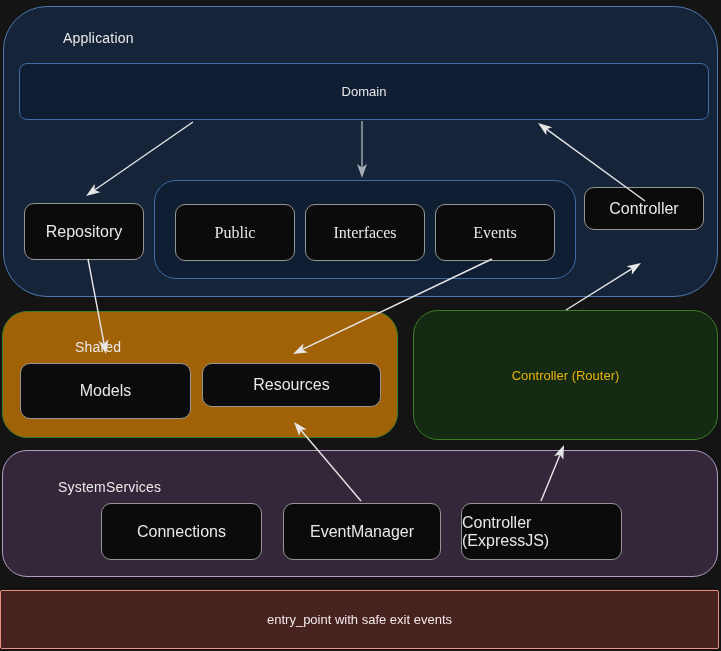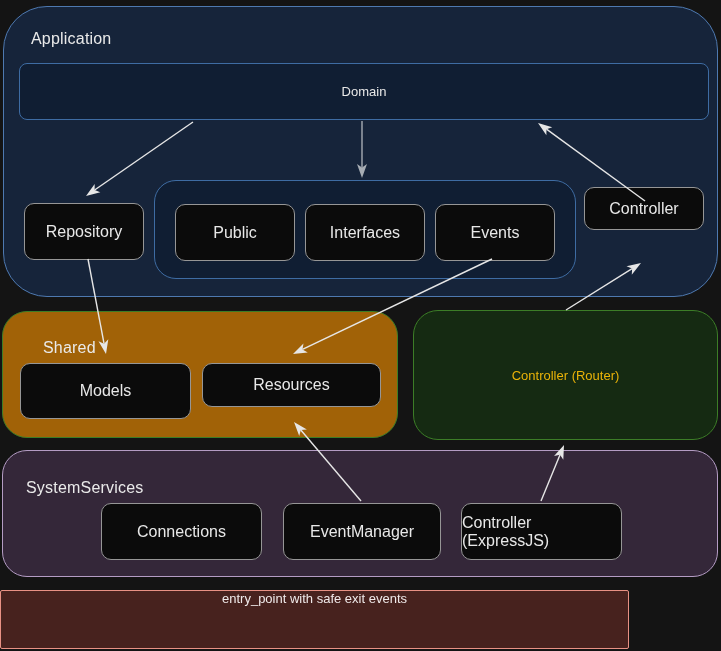--- a/index.html
+++ b/index.html
@@ -1,30 +1,30 @@
 <!DOCTYPE html>
 <html><head>
 <meta charset="utf-8">
 <style>
   html,body{margin:0;padding:0;background:#141414;}
   .canvas{position:relative;width:721px;height:651px;background:#141414;
           font-family:"Liberation Sans",sans-serif;overflow:hidden;}
   .canvas *{box-sizing:border-box;}
 
-  .container-label{position:absolute;font-size:16px;color:#eaeaea;letter-spacing:.2px;}
+  .container-label{position:absolute;font-size:14px;color:#eaeaea;letter-spacing:.2px;margin-left:32px;}
 
   
   #application{position:absolute;left:3px;top:6px;width:715px;height:291px;
                background:#16243a;border:1.5px solid #4e79b0;border-radius:44px;}
   #application .container-label{left:27px;top:23px;}
   #domain{left:15px;top:56px;width:690px;height:57px;position:absolute;
           background:#101e33;border:1px solid #3e6ca3;border-radius:8px;
           display:flex;align-items:center;justify-content:center;font-size:13px;color:#e8e8e8;text-align:right;}
   #subgroup{position:absolute;left:150px;top:173px;width:422px;height:99px;
-            background:#101e33;border:1.5px solid #3e6ca3;border-radius:22px;}
+            background:#101e33;border:1.5px solid #3e6ca3;border-radius:22px;font-family:Liberation Serif, serif;}
 
   .node{position:absolute;background:#0b0b0b;border:1px solid #969696;border-radius:10px;
         display:flex;align-items:center;justify-content:center;font-size:16px;color:#e8e8e8;}
   #repository{left:20px;top:196px;width:120px;height:57px;}
   #public{left:20px;top:23px;width:120px;height:57px;}
   #interfaces{left:150px;top:23px;width:120px;height:57px;}
   #events{left:280px;top:23px;width:120px;height:57px;}
   #controller{left:580px;top:180px;width:120px;height:43px;}
 
   
@@ -41,23 +41,23 @@
 
   
   #system{position:absolute;left:2px;top:450px;width:716px;height:127px;
           background:#342739;border:1.5px solid #b49cc4;border-radius:25px;}
   #system .container-label{left:23px;top:28px;}
   #connections{left:98px;top:52px;width:161px;height:57px;}
   #eventmanager{left:280px;top:52px;width:158px;height:57px;}
   #expressjs{left:458px;top:52px;width:161px;height:57px;}
 
   
-  #entrybar{position:absolute;left:0px;top:590px;width:629px;height:59px;
+  #entrybar{position:absolute;left:0px;top:590px;width:719px;height:59px;
             background:#47221e;border:1.5px solid #e89184;border-radius:2px;
-            display:flex;align-items:flex-start;justify-content:center;font-size:13px;color:#f0eaea;}
+            display:flex;align-items:center;justify-content:center;font-size:13px;color:#f0eaea;}
 
   #arrows{position:absolute;left:0;top:0;pointer-events:none;}
 </style>
 </head>
 <body>
 
 <div class="canvas">
 
   <div id="application">
     <div class="container-label">Application</div>

